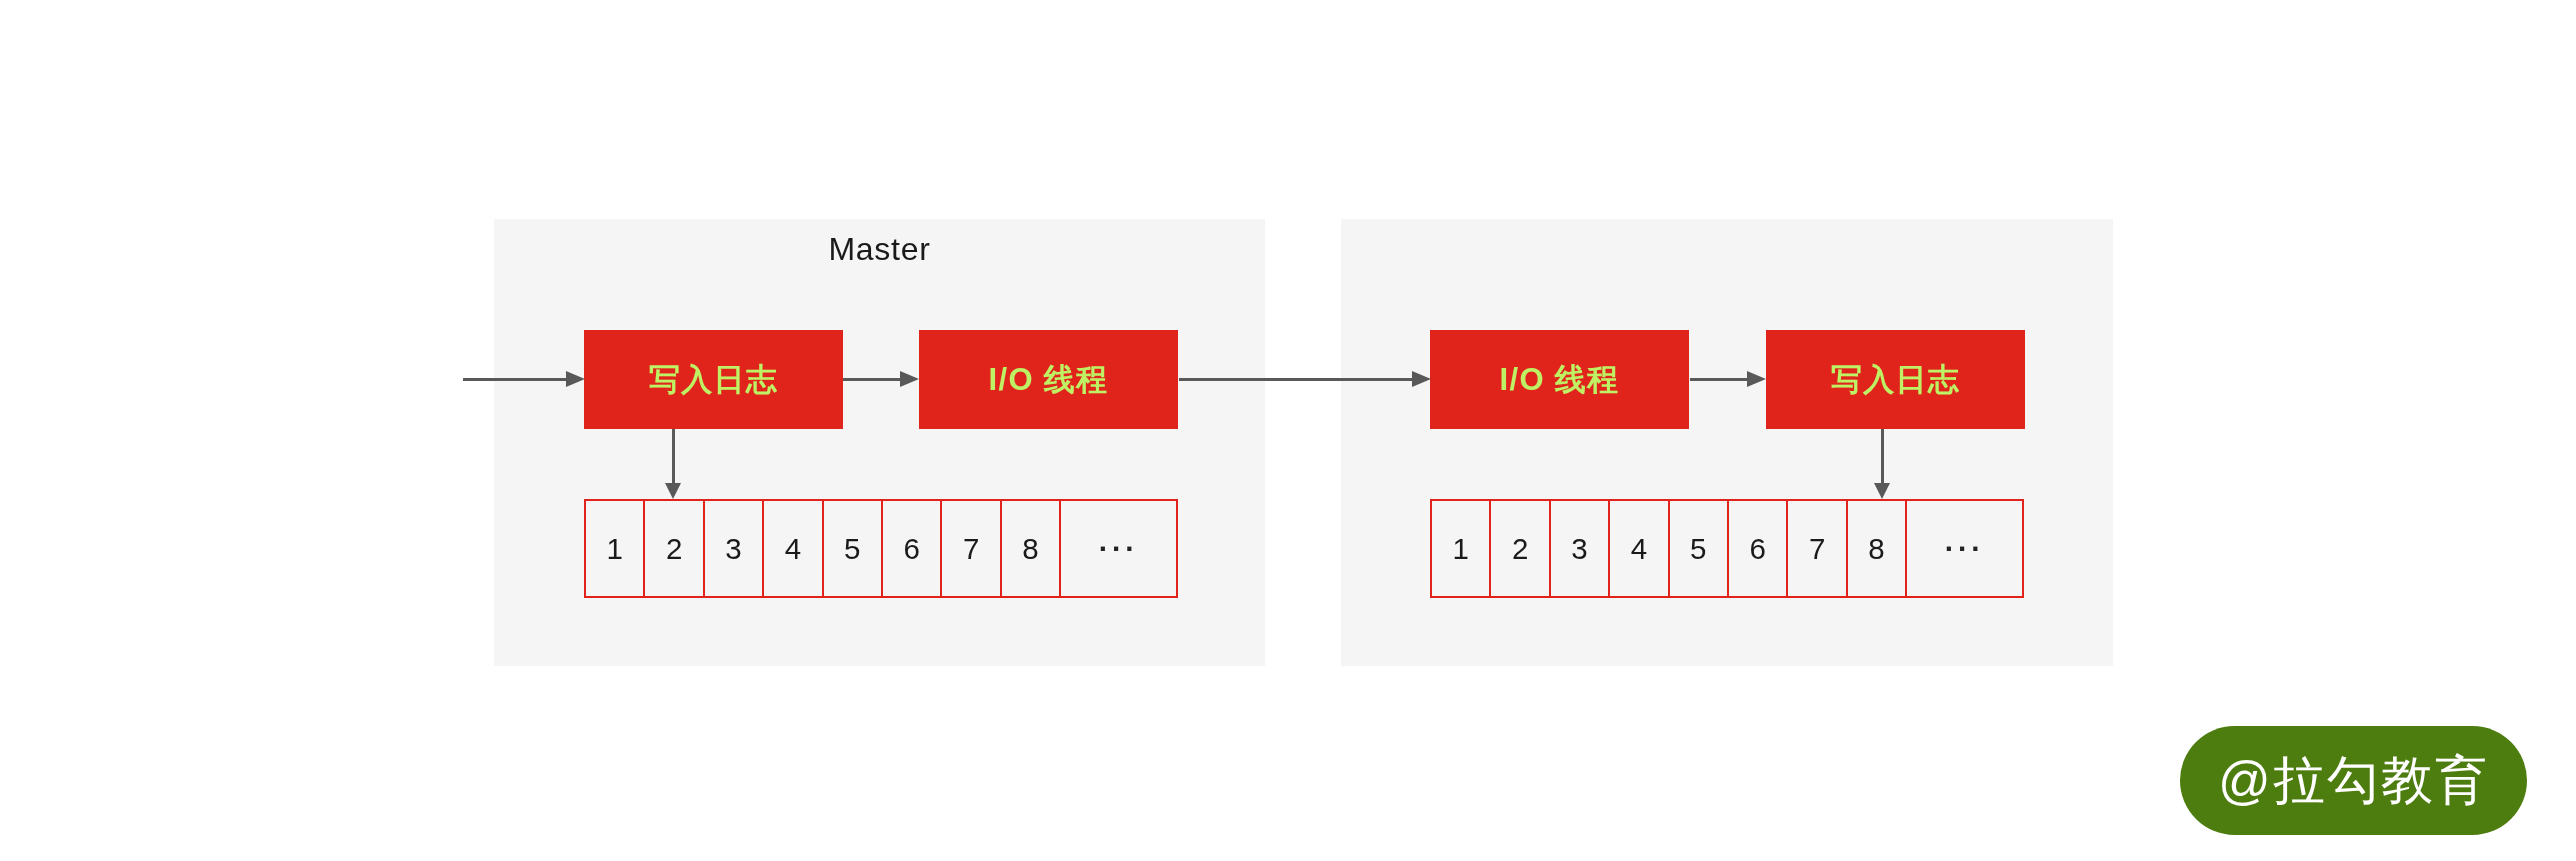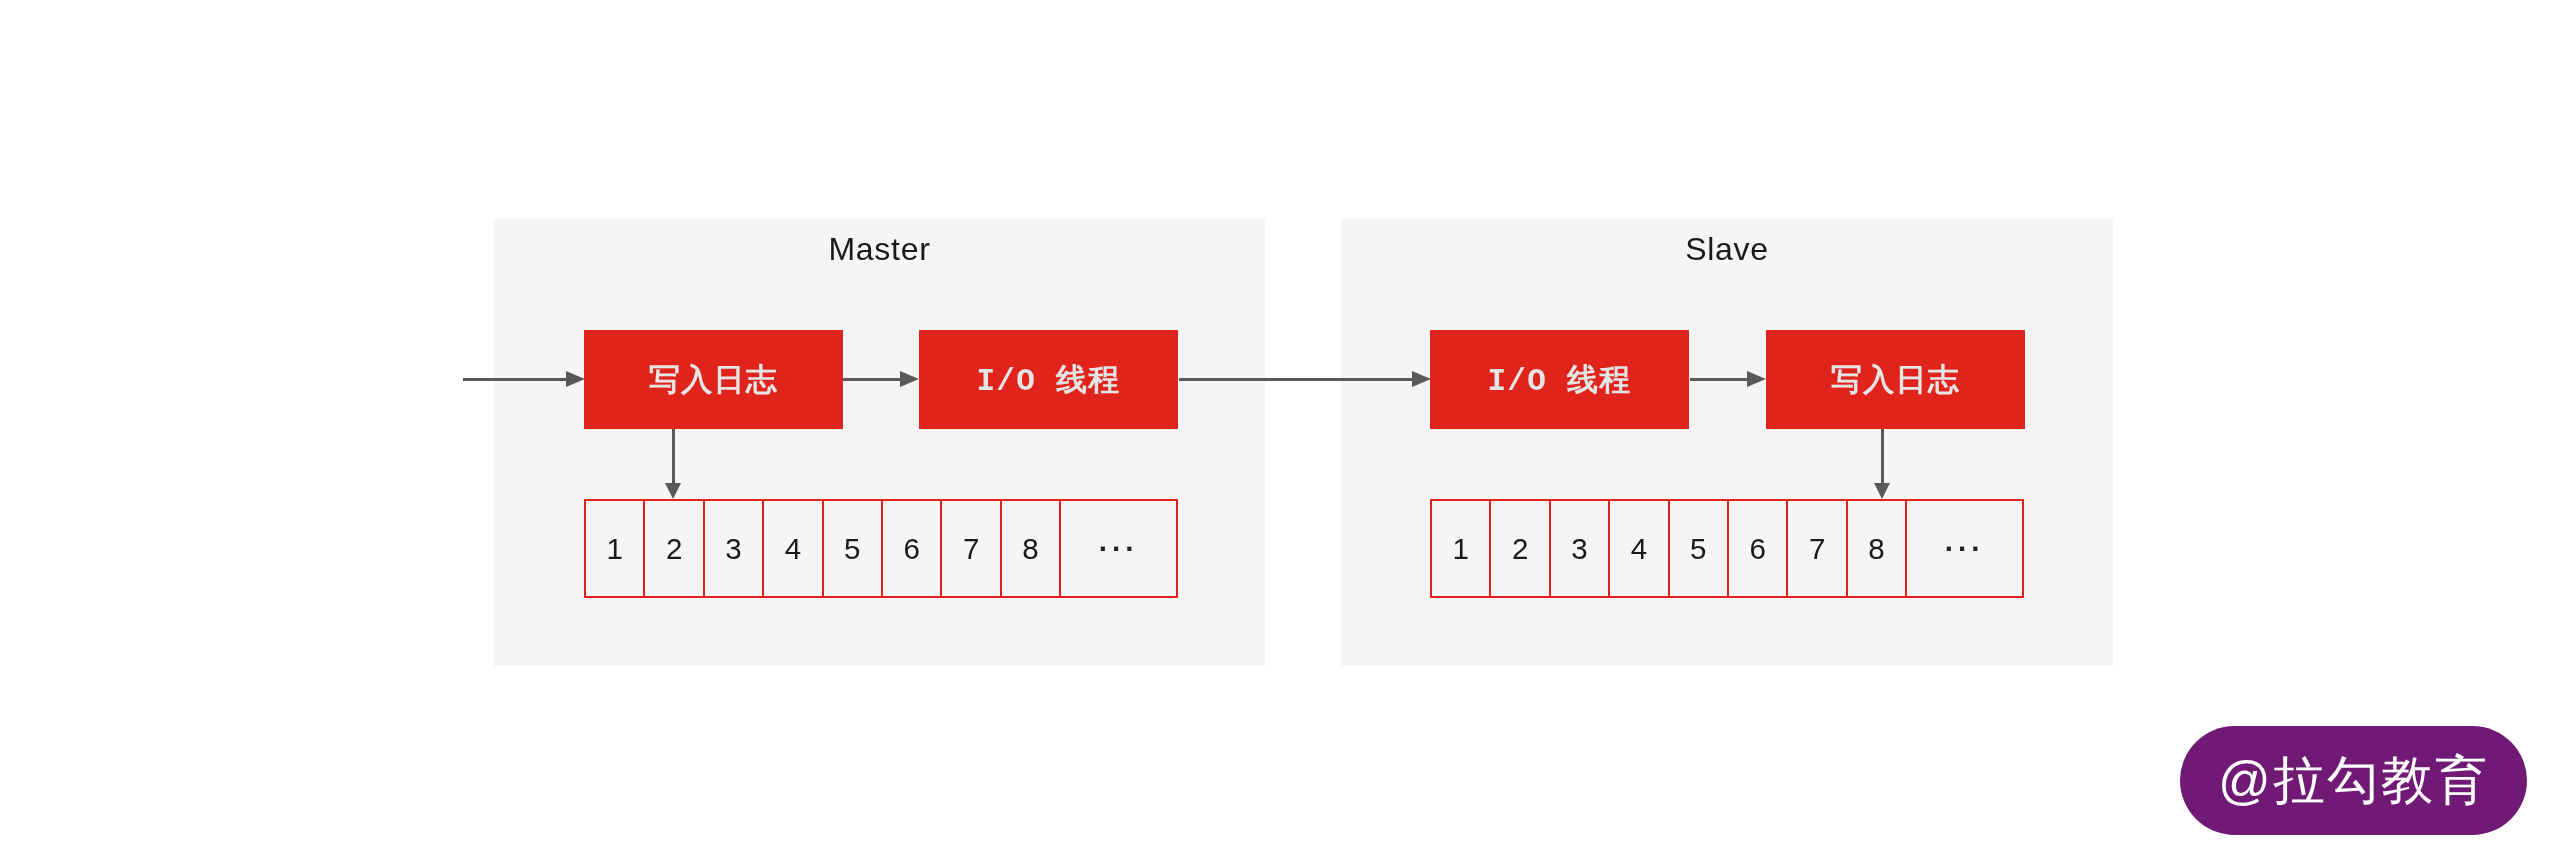--- a/index.html
+++ b/index.html
@@ -35,28 +35,27 @@
   }
   .title-master { left: 494px;  width: 771px; }
   .title-slave  { left: 1341px; width: 772px; }
   
   .node {
     position: absolute;
     top: 330px;
     width: 259px;
     height: 99px;
     background: #e0241c;
-    color: #e5e5e5;
+    color: #bef264;
     display: flex;
     align-items: center;
     justify-content: center;
     font-size: 31px;
     font-weight: 700;
     letter-spacing: 1.3px;
-    font-family: Liberation Mono, monospace;
   }
   .node-m-write { left: 584px; }
   .node-m-io    { left: 919px; }
   .node-s-io    { left: 1430px; }
   .node-s-write { left: 1766px; }
   
   .harrow {
     position: absolute;
     top: 371px;
     height: 17.4px;
@@ -140,39 +139,38 @@
     color: #222222;
   }
   
   .watermark {
     position: absolute;
     left: 2180px;
     top: 726px;
     width: 347px;
     height: 109px;
     border-radius: 67px;
-    background: #701a75;
+    background: #4d7c0f;
     color: #fefefe;
     display: flex;
     align-items: center;
     justify-content: center;
     font-size: 52px;
     letter-spacing: 2px;
   }
 </style>
 </head>
 <body>
 
 <div class="stage">
 
   <div class="panel panel-master"></div>
   <div class="panel panel-slave"></div>
 
   <div class="panel-title title-master">Master</div>
-  <div class="panel-title title-slave">Slave</div>
 
   <div class="node node-m-write">写入日志</div>
   <div class="node node-m-io">I/O 线程</div>
   <div class="node node-s-io">I/O 线程</div>
   <div class="node node-s-write">写入日志</div>
 
   <div class="harrow ha-in">
     <div class="line"></div>
     <div class="head"></div>
   </div>

